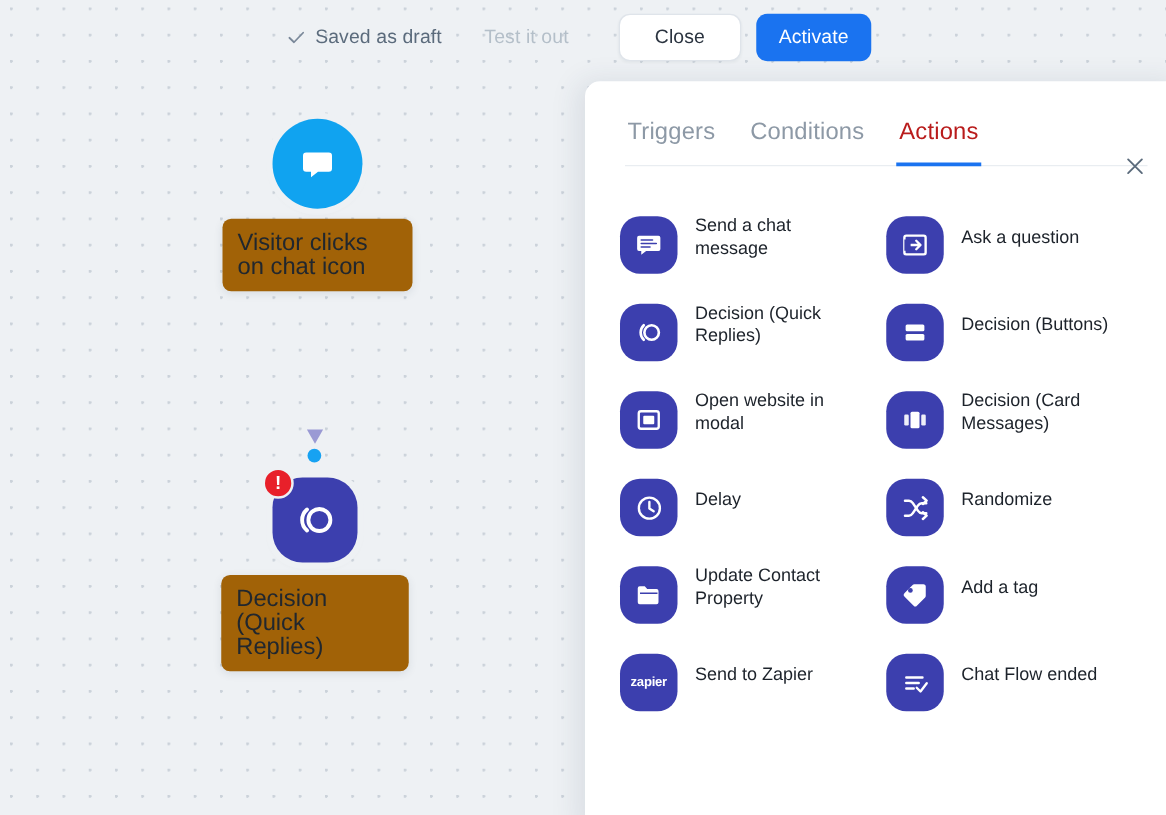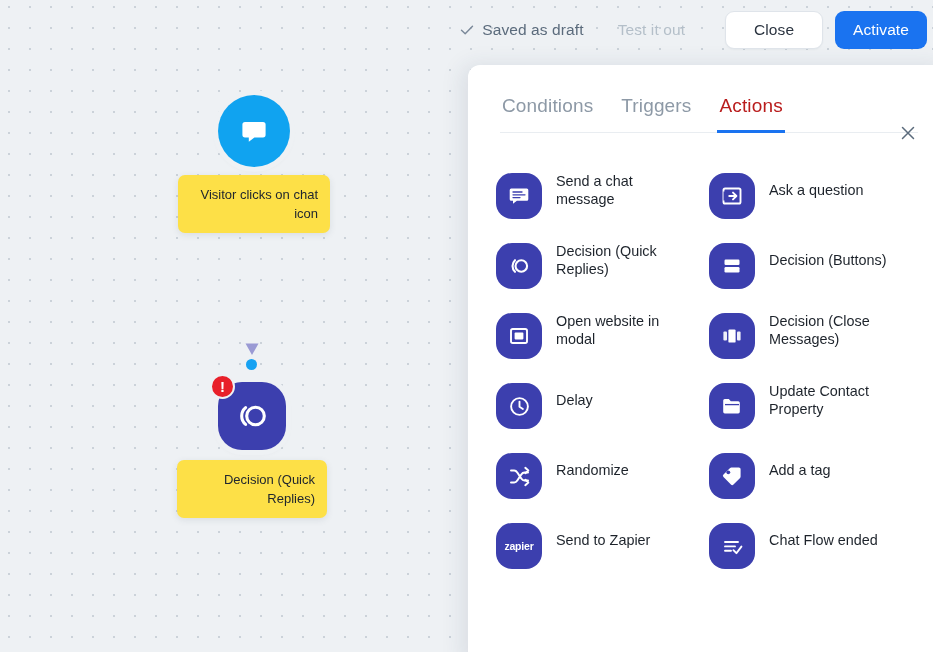--- a/index.html
+++ b/index.html
@@ -33,21 +33,21 @@
 
   
   .topbar {
     position: absolute;
     top: 0;
     left: 0;
     right: 0;
     height: 60px;
     display: flex;
     align-items: center;
-    justify-content: flex-end;
+    justify-content: center;
     gap: 0;
     padding-right: 16px;
     z-index: 40;
   }
   .saved-state {
     display: flex;
     align-items: center;
     gap: 8px;
     font-size: 15.5px;
     color: #5b6b7c;
@@ -105,25 +105,25 @@
     height: 72px;
     border-radius: 50%;
     background: #10a3f0;
     display: flex;
     align-items: center;
     justify-content: center;
     box-shadow: 0 0 0 5px #eef1f4, 0 2px 6px rgba(30,50,70,0.10);
   }
   .node-label {
     position: absolute;
-    background: #fde047;
+    background: #a16207;
     border-radius: 7px;
     box-shadow: 0 2px 7px rgba(40,55,75,0.10);
-    text-align: right;
-    font-size: 13px;
+    text-align: left;
+    font-size: 19px;
     line-height: 19px;
     color: #21272e;
     padding: 10px 12px;
     box-sizing: border-box;
   }
   .label-trigger {
     left: 178px;
     top: 175px;
     width: 152px;
   }
@@ -325,22 +325,22 @@
     </div>
 
     <div class="error-badge">!</div>
 
     <div class="node-label label-action">Decision (Quick Replies)</div>
   </div>
 
   <div class="panel">
 
     <div class="panel-tabs">
+      <div class="tab">Triggers</div>
       <div class="tab">Conditions</div>
-      <div class="tab">Triggers</div>
       <div class="tab active">Actions</div>
 
       <div class="panel-close">
         <svg width="24" height="24" viewBox="0 0 24 24" stroke="#5b6b7c" stroke-width="1.5" fill="none">
           <path d="M6.5 6.5 L17.5 17.5 M17.5 6.5 L6.5 17.5" stroke-linecap="round"></path>
         </svg>
       </div>
     </div>
 
     <div class="action-grid">
@@ -397,59 +397,59 @@
       </div>
 
       <div class="action-item">
         <div class="action-tile">
           <svg width="24" height="24" viewBox="0 0 24 24">
             <rect x="3.4" y="7.6" width="3.6" height="8.8" rx="1" fill="#fff" opacity="0.92"></rect>
             <rect x="8.4" y="5.4" width="7.2" height="13.2" rx="1.2" fill="#fff"></rect>
             <rect x="17" y="7.6" width="3.6" height="8.8" rx="1" fill="#fff" opacity="0.92"></rect>
           </svg>
         </div>
-        <div class="action-text">Decision (Close Messages)</div>
+        <div class="action-text">Decision (Card Messages)</div>
       </div>
 
 
       <div class="action-item">
         <div class="action-tile">
           <svg width="25" height="25" viewBox="0 0 25 25" fill="none" stroke="#fff" stroke-width="1.9">
             <circle cx="12.5" cy="12.5" r="8.4"></circle>
             <path d="M12.5 7.6v5.2l3.4 2.2" stroke-linecap="round" stroke-linejoin="round"></path>
           </svg>
         </div>
         <div class="action-text">Delay</div>
-      </div>
-
-      <div class="action-item">
-        <div class="action-tile">
-          <svg width="24" height="24" viewBox="0 0 24 24">
-            <path d="M3.2 6.6a1.6 1.6 0 0 1 1.6-1.6h4l2 2.2h7.4a1.6 1.6 0 0 1 1.6 1.6v9a1.6 1.6 0 0 1-1.6 1.6H4.8a1.6 1.6 0 0 1-1.6-1.6z" fill="#fff"></path>
-            <path d="M5 10.6h14" stroke="#3c3fae" stroke-width="1.3"></path>
-          </svg>
-        </div>
-        <div class="action-text">Update Contact Property</div>
       </div>
 
       <div class="action-item">
         <div class="action-tile">
           <svg width="25" height="25" viewBox="0 0 25 25" fill="none" stroke="#fff" stroke-width="2" stroke-linecap="round" stroke-linejoin="round">
             <path d="M4 6.5h3.2c1.4 0 2.3.8 3.1 2l4 6c.8 1.2 1.7 2 3.1 2H21"></path>
             <path d="M4 18.5h3.2c1.4 0 2.3-.8 3.1-2l4-6c.8-1.2 1.7-2 3.1-2H21"></path>
             <path d="M18.3 3.8 21.3 6.5l-3 2.7"></path>
             <path d="M18.3 15.8l3 2.7-3 2.7"></path>
           </svg>
         </div>
         <div class="action-text">Randomize</div>
       </div>
 
       <div class="action-item">
         <div class="action-tile">
           <svg width="24" height="24" viewBox="0 0 24 24">
+            <path d="M3.2 6.6a1.6 1.6 0 0 1 1.6-1.6h4l2 2.2h7.4a1.6 1.6 0 0 1 1.6 1.6v9a1.6 1.6 0 0 1-1.6 1.6H4.8a1.6 1.6 0 0 1-1.6-1.6z" fill="#fff"></path>
+            <path d="M5 10.6h14" stroke="#3c3fae" stroke-width="1.3"></path>
+          </svg>
+        </div>
+        <div class="action-text">Update Contact Property</div>
+      </div>
+
+      <div class="action-item">
+        <div class="action-tile">
+          <svg width="24" height="24" viewBox="0 0 24 24">
             <path d="M11.4 3.4h7.4c1 0 1.8.8 1.8 1.8v7.4c0 .5-.2 1-.5 1.3l-6.6 6.6a1.8 1.8 0 0 1-2.6 0l-7.4-7.4a1.8 1.8 0 0 1 0-2.6l6.6-6.6c.3-.3.8-.5 1.3-.5z" fill="#fff"></path>
             <circle cx="8.3" cy="8.3" r="1.9" fill="#3c3fae"></circle>
           </svg>
         </div>
         <div class="action-text">Add a tag</div>
       </div>
 
 
       <div class="action-item">
         <div class="action-tile zapier">zapier</div>

